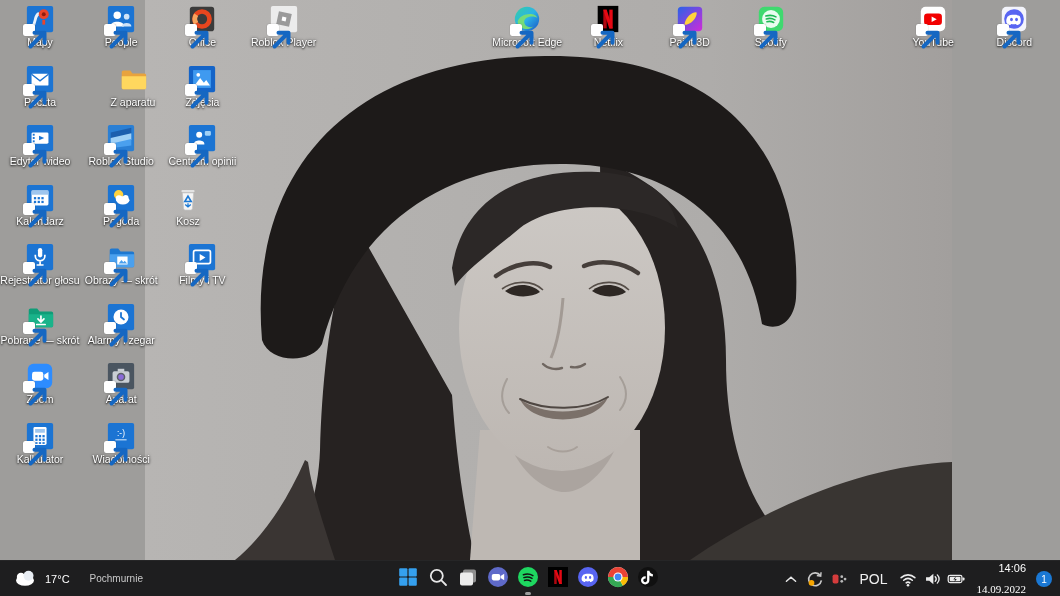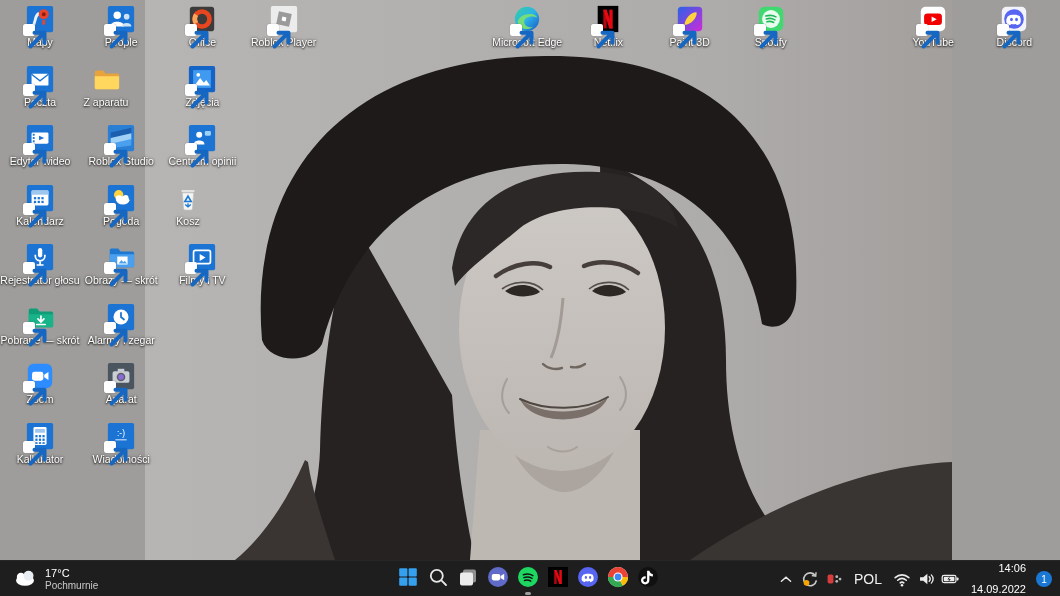--- a/index.html
+++ b/index.html
@@ -16,38 +16,38 @@
             background:#fff;border-radius:2px;box-shadow:0 0 1px rgba(0,0,0,.5);}
   .sc-arrow svg{width:12px;height:12px;display:block;}
   .dicon .label{margin-top:2px;font-size:10.5px;line-height:12px;color:#fff;
                 white-space:nowrap;text-shadow:0 1px 2px rgba(0,0,0,.85),0 0 3px rgba(0,0,0,.55);}
   
   .taskbar{position:absolute;left:0;bottom:0;width:1060px;height:36px;
            background:#1e1e1f;border-top:1px solid rgba(255,255,255,.04);box-sizing:border-box;}
   .weather{position:absolute;left:0;top:0;height:36px;display:flex;align-items:center;
            gap:7px;padding:0 12px;}
   .weather svg{width:26px;height:20px;}
-  .weather .wtxt{display:flex;flex-direction:column;justify-content:center;}
+  .weather .wtxt{display:flex;flex-direction:row;justify-content:center;}
   .weather .temp{font-size:11px;color:#ffffff;line-height:13px;}
-  .weather .cond{font-size:10px;color:#c9c9c9;line-height:12px;}
+  .weather .cond{font-size:10px;color:#c9c9c9;line-height:12px;margin-left:20px;}
   .tb-center{position:absolute;left:393px;top:0;height:36px;display:flex;align-items:center;}
   .tb-btn{position:relative;width:30px;height:36px;display:flex;align-items:center;
           justify-content:center;border-radius:4px;}
   .tb-btn svg{width:24px;height:24px;}
   .run-dot{position:absolute;left:50%;bottom:2px;width:6px;height:3px;margin-left:-3px;
            border-radius:2px;background:#9d9d9d;}
   .tray{position:absolute;right:0;top:0;height:36px;display:flex;align-items:center;
         gap:2px;padding-right:8px;}
   .tray-ic{width:22px;height:24px;display:flex;align-items:center;justify-content:center;}
   .tray-ic svg{width:22px;height:22px;}
   .lang{font-size:14px;color:#f0f0f0;padding:0 7px;}
   .clock{display:flex;flex-direction:column;align-items:flex-end;justify-content:center;
          padding:0 6px 0 8px;gap:8px;}
   .clock .t{font-size:11px;color:#ffffff;line-height:13px;}
-  .clock .d{font-size:11px;color:#ffffff;line-height:13px;}
+  .clock .d{font-size:11px;color:#ffffff;line-height:13px;font-family:Liberation Serif, serif;}
   .badge{width:16px;height:16px;border-radius:50%;background:#1a78d4;color:#fff;
          font-size:10px;display:flex;align-items:center;justify-content:center;margin-left:2px;}
 </style>
 </head>
 <body>
 
 <div class="stage">
 
   <svg class="wallpaper" viewBox="0 0 1060 560" preserveAspectRatio="none">
     <defs>
@@ -283,21 +283,21 @@
             <path d="M7 11 L16 18 L25 11" stroke="#1b74d3" stroke-width="1.4" fill="none"></path>
           </svg>
           <span class="sc-arrow">
             <svg viewBox="0 0 12 12">
               <path d="M3 9 L8.2 3.8 M4.6 3.5 h4 v4" stroke="#1567c2" stroke-width="1.6" fill="none" stroke-linecap="round" stroke-linejoin="round"></path>
             </svg>
           </span>
         </div>
         <div class="label">Poczta</div>
       </div>
-      <div class="dicon" style="left: 66px; top: 63.5px;">
+      <div class="dicon" style="left: 93px; top: 63.5px;">
         <div class="art">
           <svg viewBox="0 0 32 32">
             <path d="M4 9 c0-1.2.8-2 2-2 h7 l2.5 3 H28 c1.2 0 2 .8 2 2 v13 c0 1.2-.8 2-2 2 H6 c-1.2 0-2-.8-2-2 Z" fill="#e8a33d"></path>
             <path d="M4 13 H30 V25 c0 1.2-.8 2-2 2 H6 c-1.2 0-2-.8-2-2 Z" fill="#ffd75e"></path>
           </svg>
         </div>
         <div class="label">Z aparatu</div>
       </div>
       <div class="dicon" style="left: 162.4px; top: 63.5px;">
         <div class="art">

